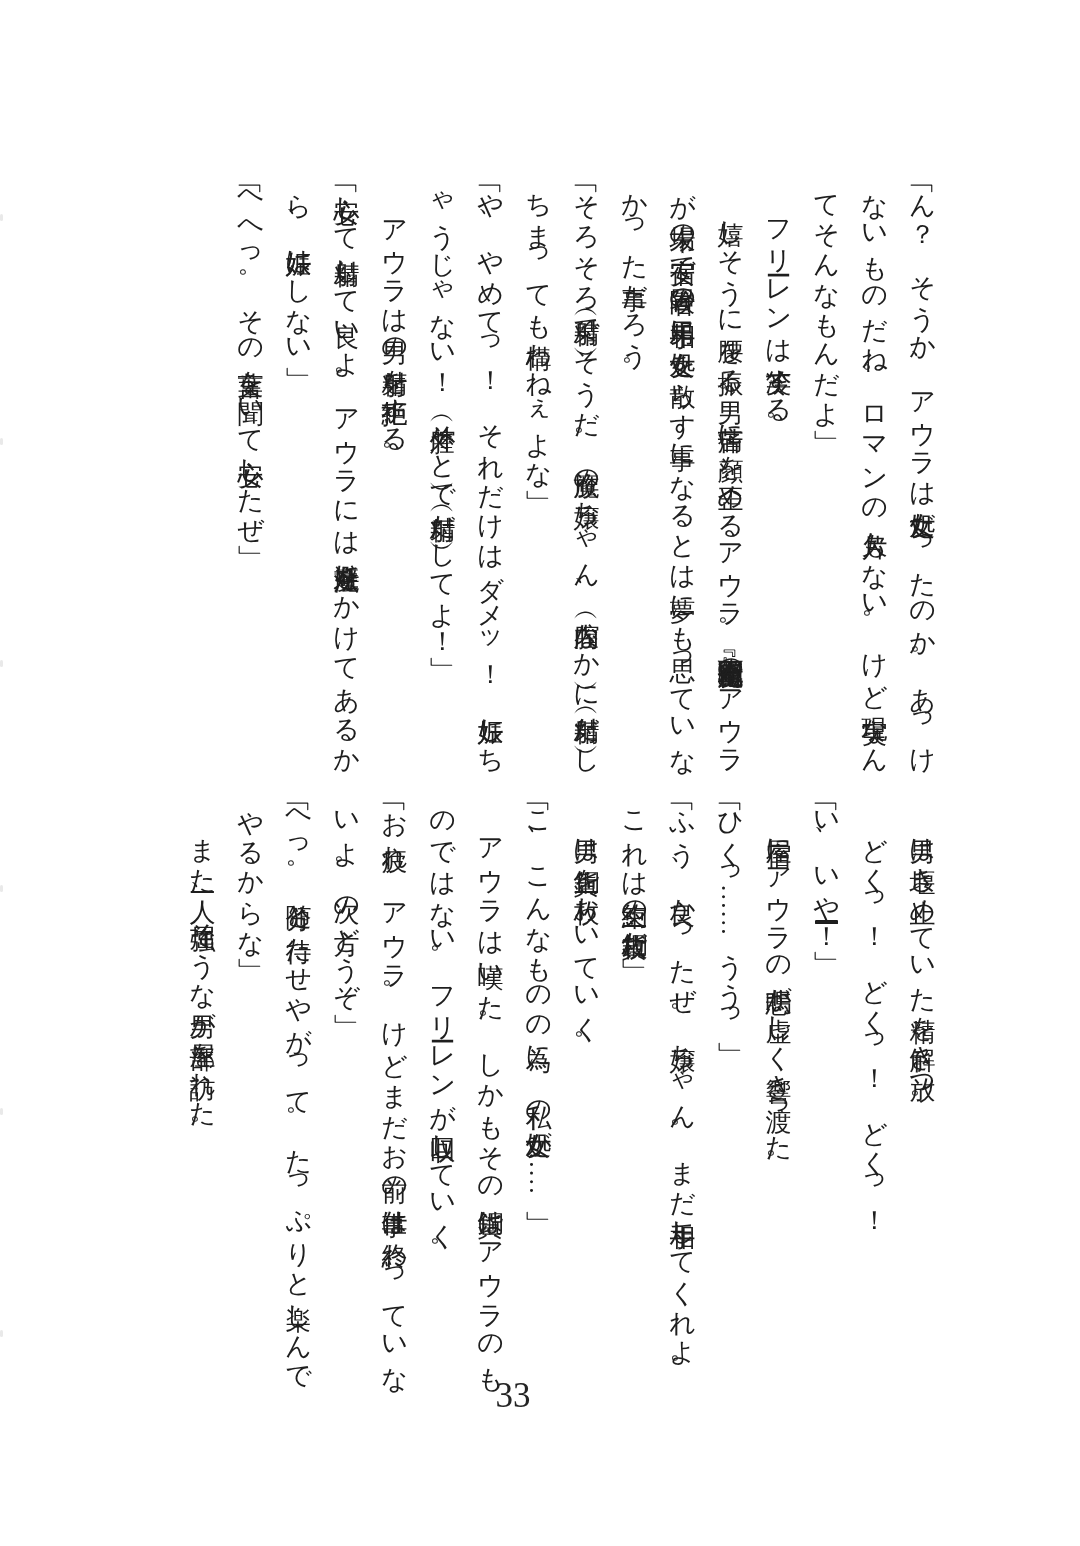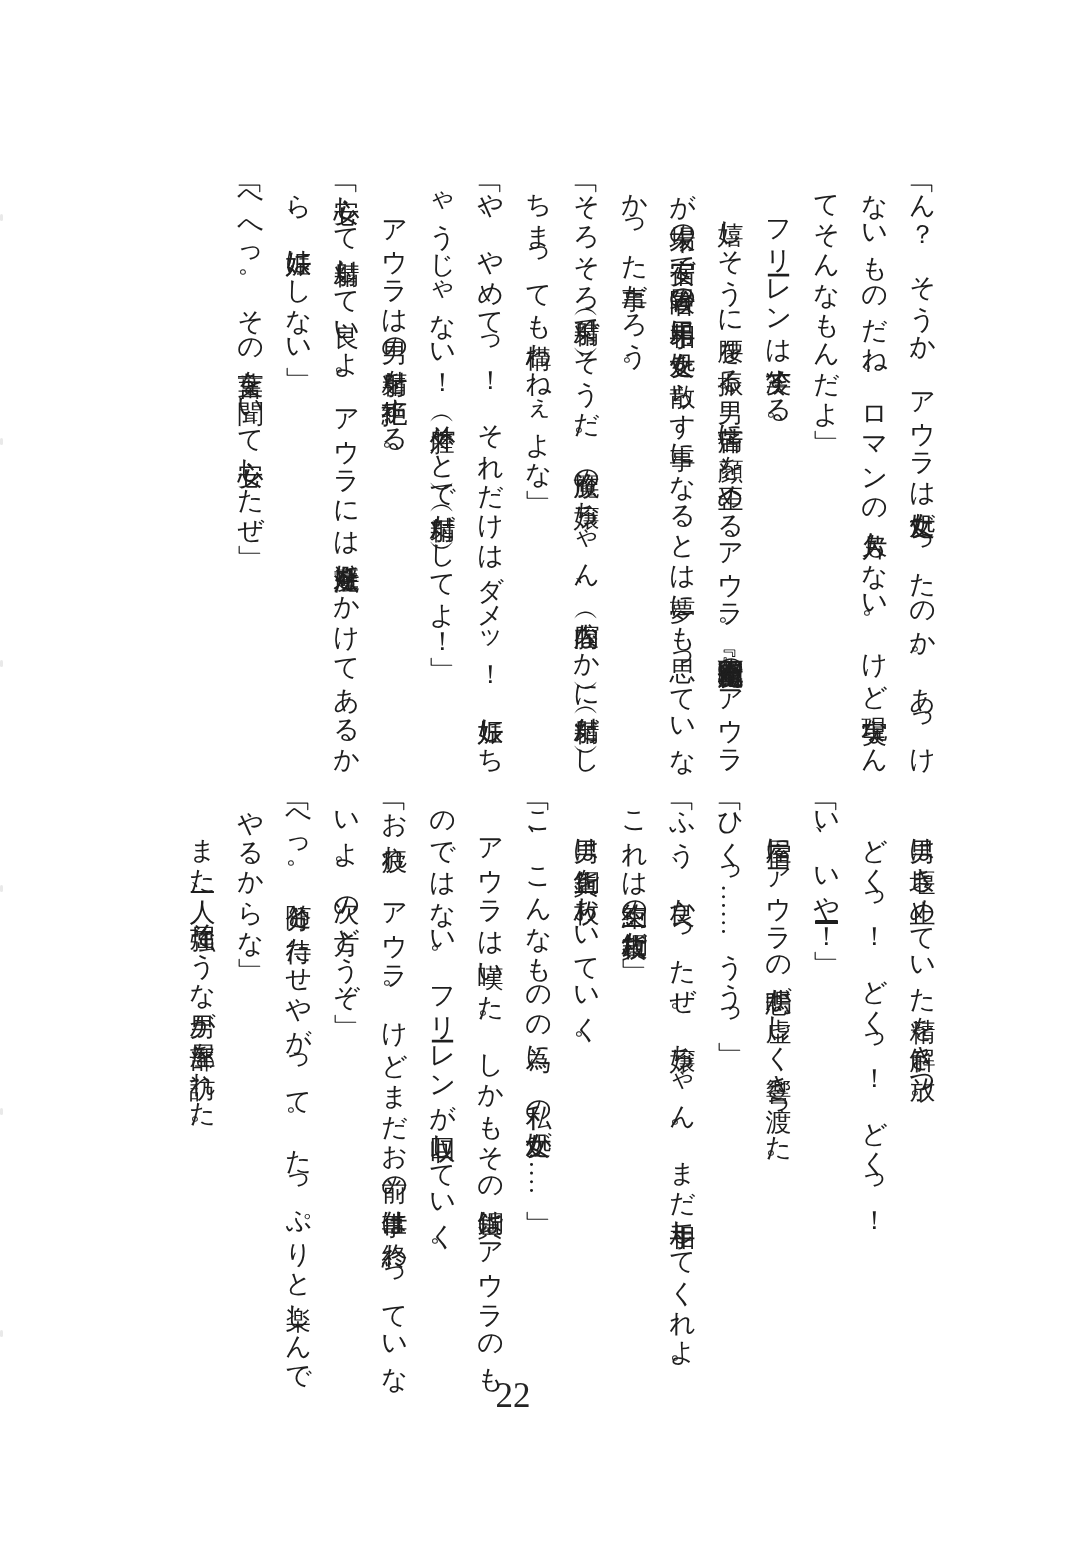--- a/index.html
+++ b/index.html
@@ -85,21 +85,21 @@
       <p class="dialogue">「ひくっ……ううっ」</p>
       <p class="dialogue">「ふう、良かったぜ。嬢ちゃん。まだ相手してくれよ。これは約束の銅貨一枚だ」</p>
       <p class="narration">男は銅貨を一枚おいていく。</p>
       <p class="dialogue">「こ、こんなものの為に、私の処女が……」</p>
       <p class="narration">アウラは嘆いた。しかもその銅貨はアウラのものではない。フリーレンが回収していく。</p>
       <p class="dialogue">「お疲れ、アウラ。けどまだお前の仕事は終わっていないよ。次の方どうぞ」</p>
       <p class="dialogue">「へっ。随分と待たせやがって。たっぷりと楽しんでやるからな」</p>
       <p class="narration">また一人、屈強そうな男が部屋を訪れた。</p>
     </div>
 
-  <div class="page-number">22</div>
+  <div class="page-number">33</div>
 
   <div class="speck s1"></div>
   <div class="speck s2"></div>
   <div class="speck s3"></div>
   <div class="speck s4"></div>
   <div class="speck s5"></div>
   <div class="speck s6"></div>
 
 </div>
 

